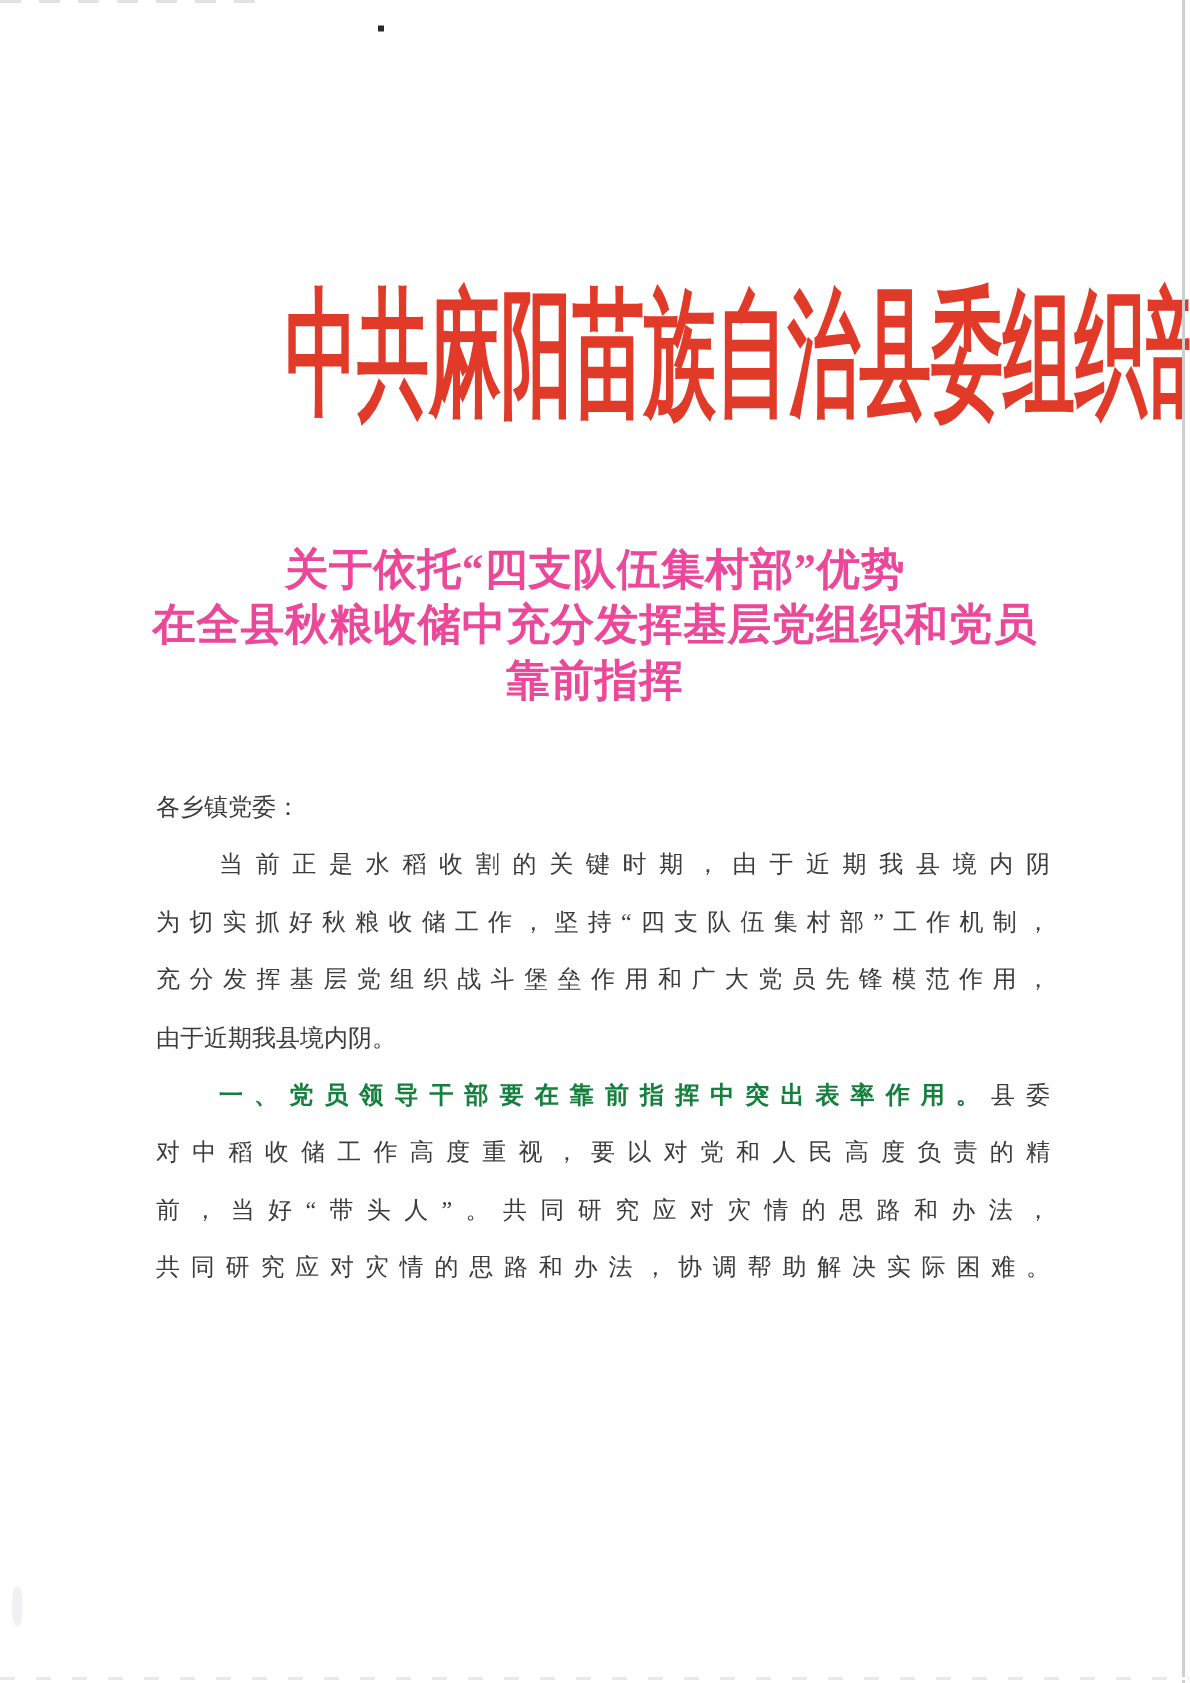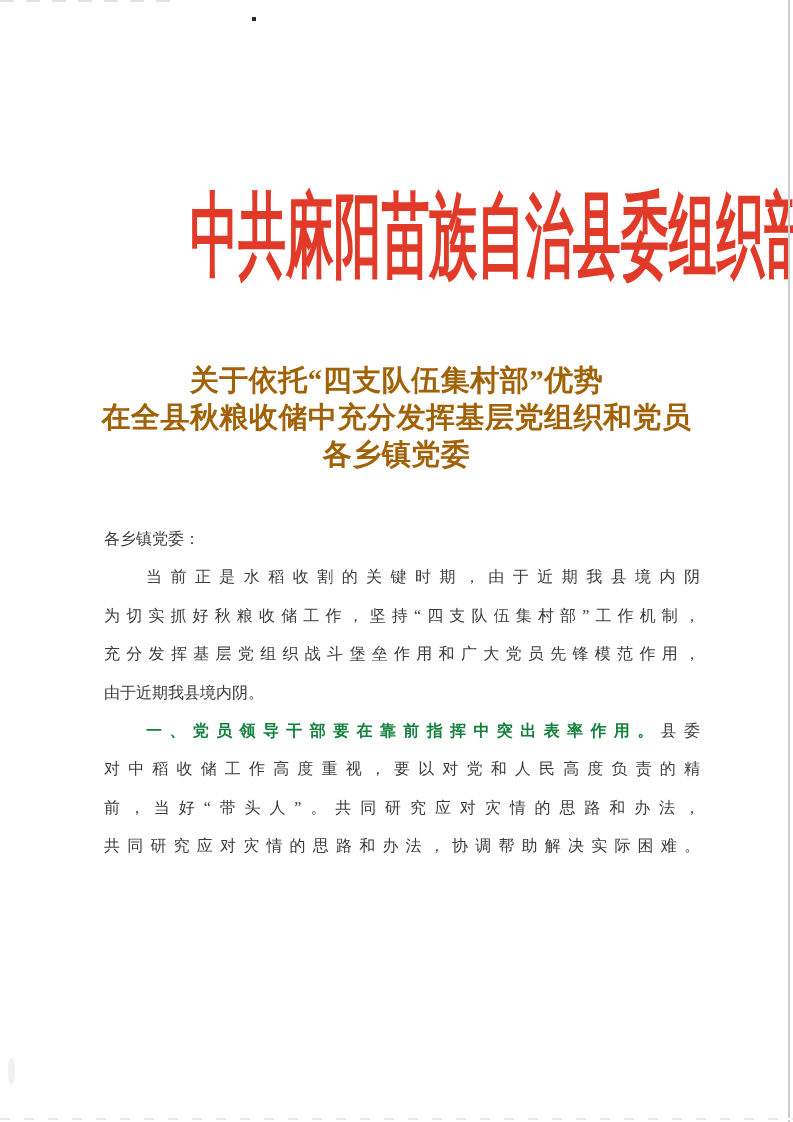--- a/index.html
+++ b/index.html
@@ -29,21 +29,21 @@
     font-size: 92px;
     letter-spacing: 0;
     transform: scaleX(0.52);
     transform-origin: 50% 50%;
   }
   
   .doc-title {
     position: absolute;
     top: 362px; left: 0; width: 793px;
     text-align: center;
-    color: #a16207;
+    color: #ec4899;
   }
   .title-line {
     font-size: 29px;
     line-height: 37px;
     font-weight: 700;
     white-space: nowrap;
     letter-spacing: 0.5px;
   }
   
   .body-text {
@@ -97,21 +97,21 @@
 
 <div class="page">
 
   <div class="letterhead">
     <span class="letterhead-text" style="color: rgb(225, 58, 40);">中共麻阳苗族自治县委组织部</span>
   </div>
 
   <div class="doc-title">
     <div class="title-line">关于依托“四支队伍集村部”优势</div>
     <div class="title-line">在全县秋粮收储中充分发挥基层党组织和党员</div>
-    <div class="title-line">各乡镇党委</div>
+    <div class="title-line">靠前指挥</div>
   </div>
 
   <div class="body-text" id="body-text">
       <div class="line"><span class="seg">各乡镇党委：</span></div>
       <div class="line justify indent"><span class="seg">当前正是水稻收割的关键时期，由于近期我县境内阴</span></div>
       <div class="line justify"><span class="seg">为切实抓好秋粮收储工作，坚持“四支队伍集村部”工作机制，</span></div>
       <div class="line justify"><span class="seg">充分发挥基层党组织战斗堡垒作用和广大党员先锋模范作用，</span></div>
       <div class="line"><span class="seg">由于近期我县境内阴。</span></div>
       <div class="line justify indent"><span class="seg-bold">一、党员领导干部要在靠前指挥中突出表率作用。</span><span class="seg">县委</span></div>
       <div class="line justify"><span class="seg">对中稻收储工作高度重视，要以对党和人民高度负责的精</span></div>

